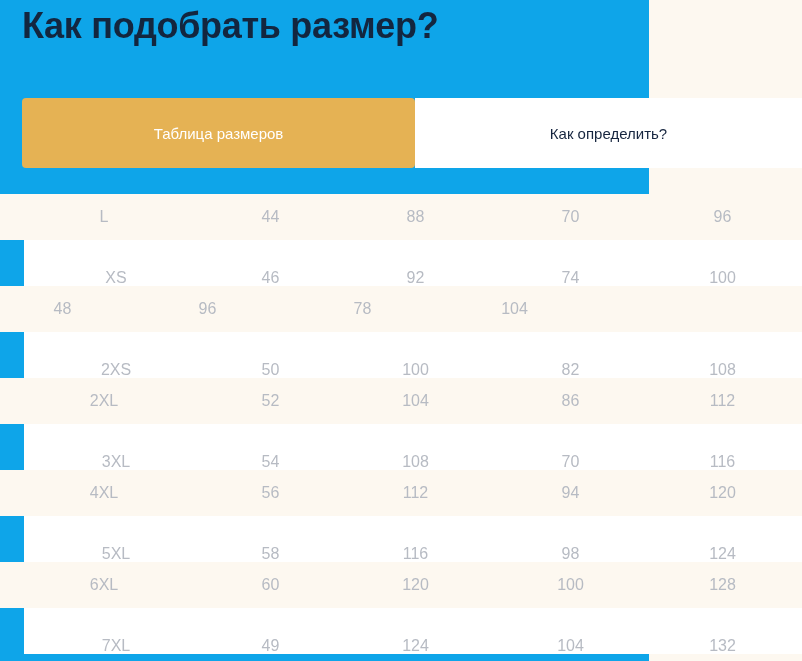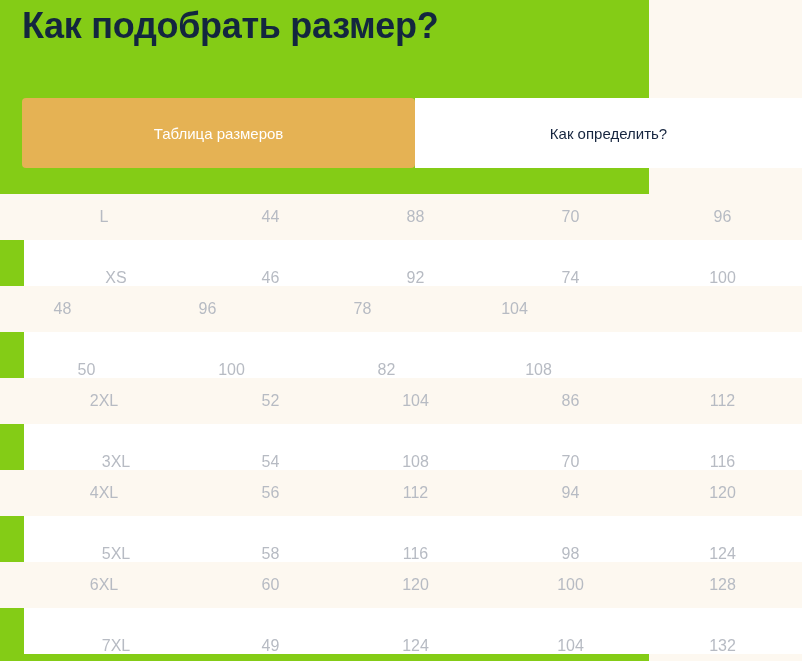--- a/index.html
+++ b/index.html
@@ -12,21 +12,21 @@
     background: #FDF8F0;
     font-family: "Liberation Sans", sans-serif;
     overflow: hidden;
     position: relative;
   }
 
   .page {
     width: 649px;
     height: 661px;
     position: relative;
-    background: #84cc16;
+    background: #0ea5e9;
   }
 
   
   .page-title {
     position: absolute;
     left: 22px;
     top: 2px;
     font-size: 36px;
     font-weight: bold;
     letter-spacing: -0.3px;
@@ -137,20 +137,21 @@
         <div class="tcell c3">74</div>
         <div class="tcell c4">100</div>
       </div>
       <div class="trow odd">
         <div class="tcell c1">48</div>
         <div class="tcell c2">96</div>
         <div class="tcell c3">78</div>
         <div class="tcell c4">104</div>
       </div>
       <div class="trow even">
+        <div class="tcell c0">2XS</div>
         <div class="tcell c1">50</div>
         <div class="tcell c2">100</div>
         <div class="tcell c3">82</div>
         <div class="tcell c4">108</div>
       </div>
       <div class="trow odd">
         <div class="tcell c0">2XL</div>
         <div class="tcell c1">52</div>
         <div class="tcell c2">104</div>
         <div class="tcell c3">86</div>

